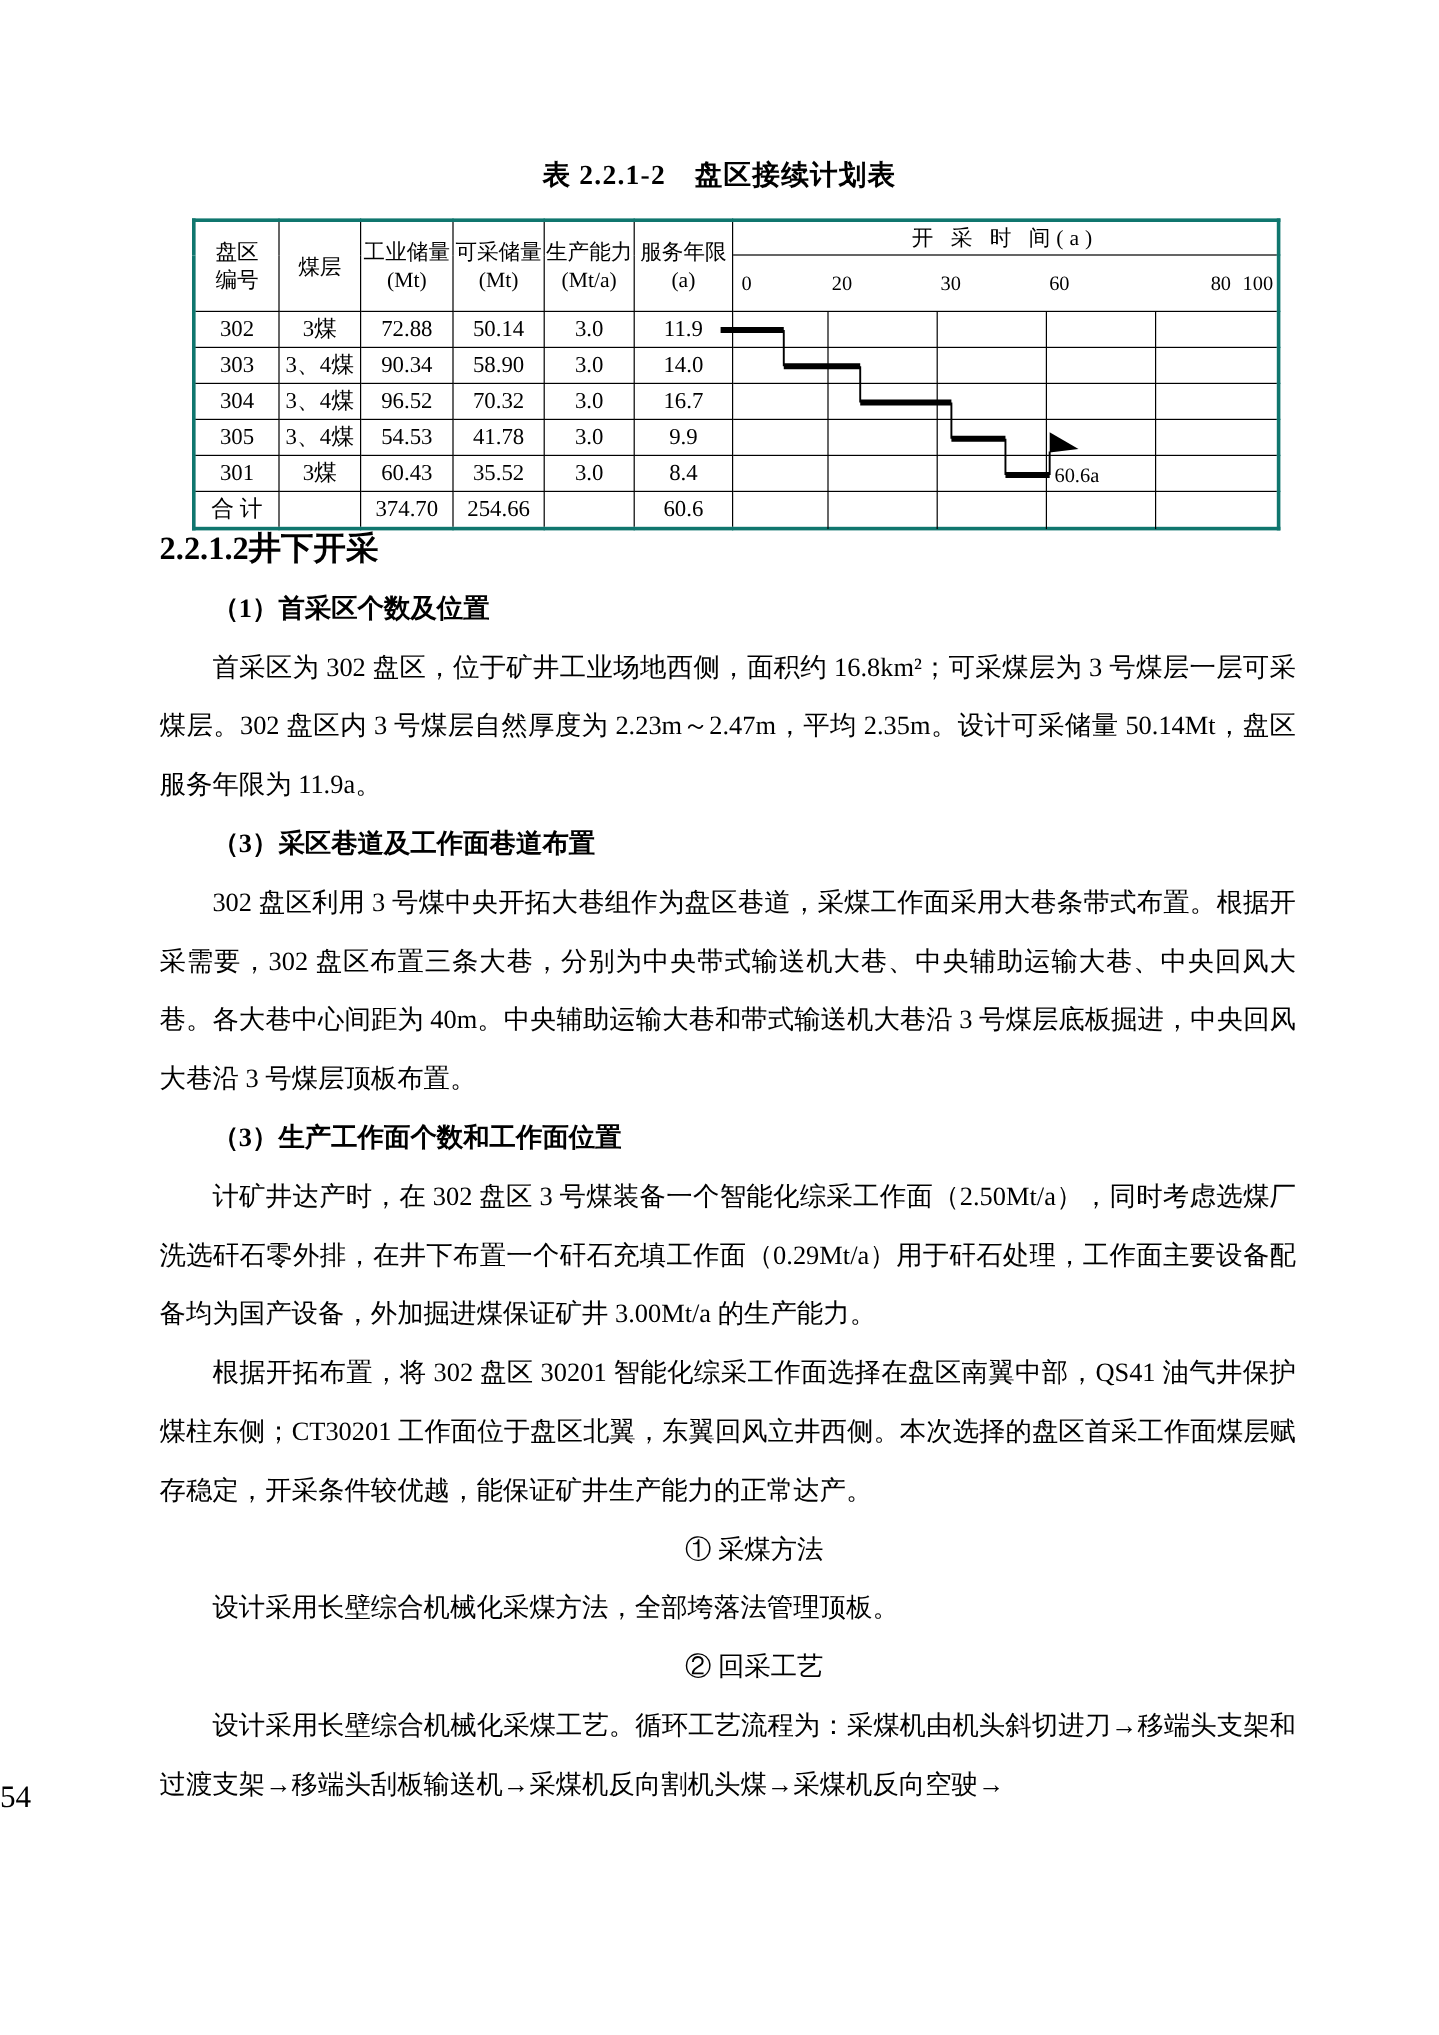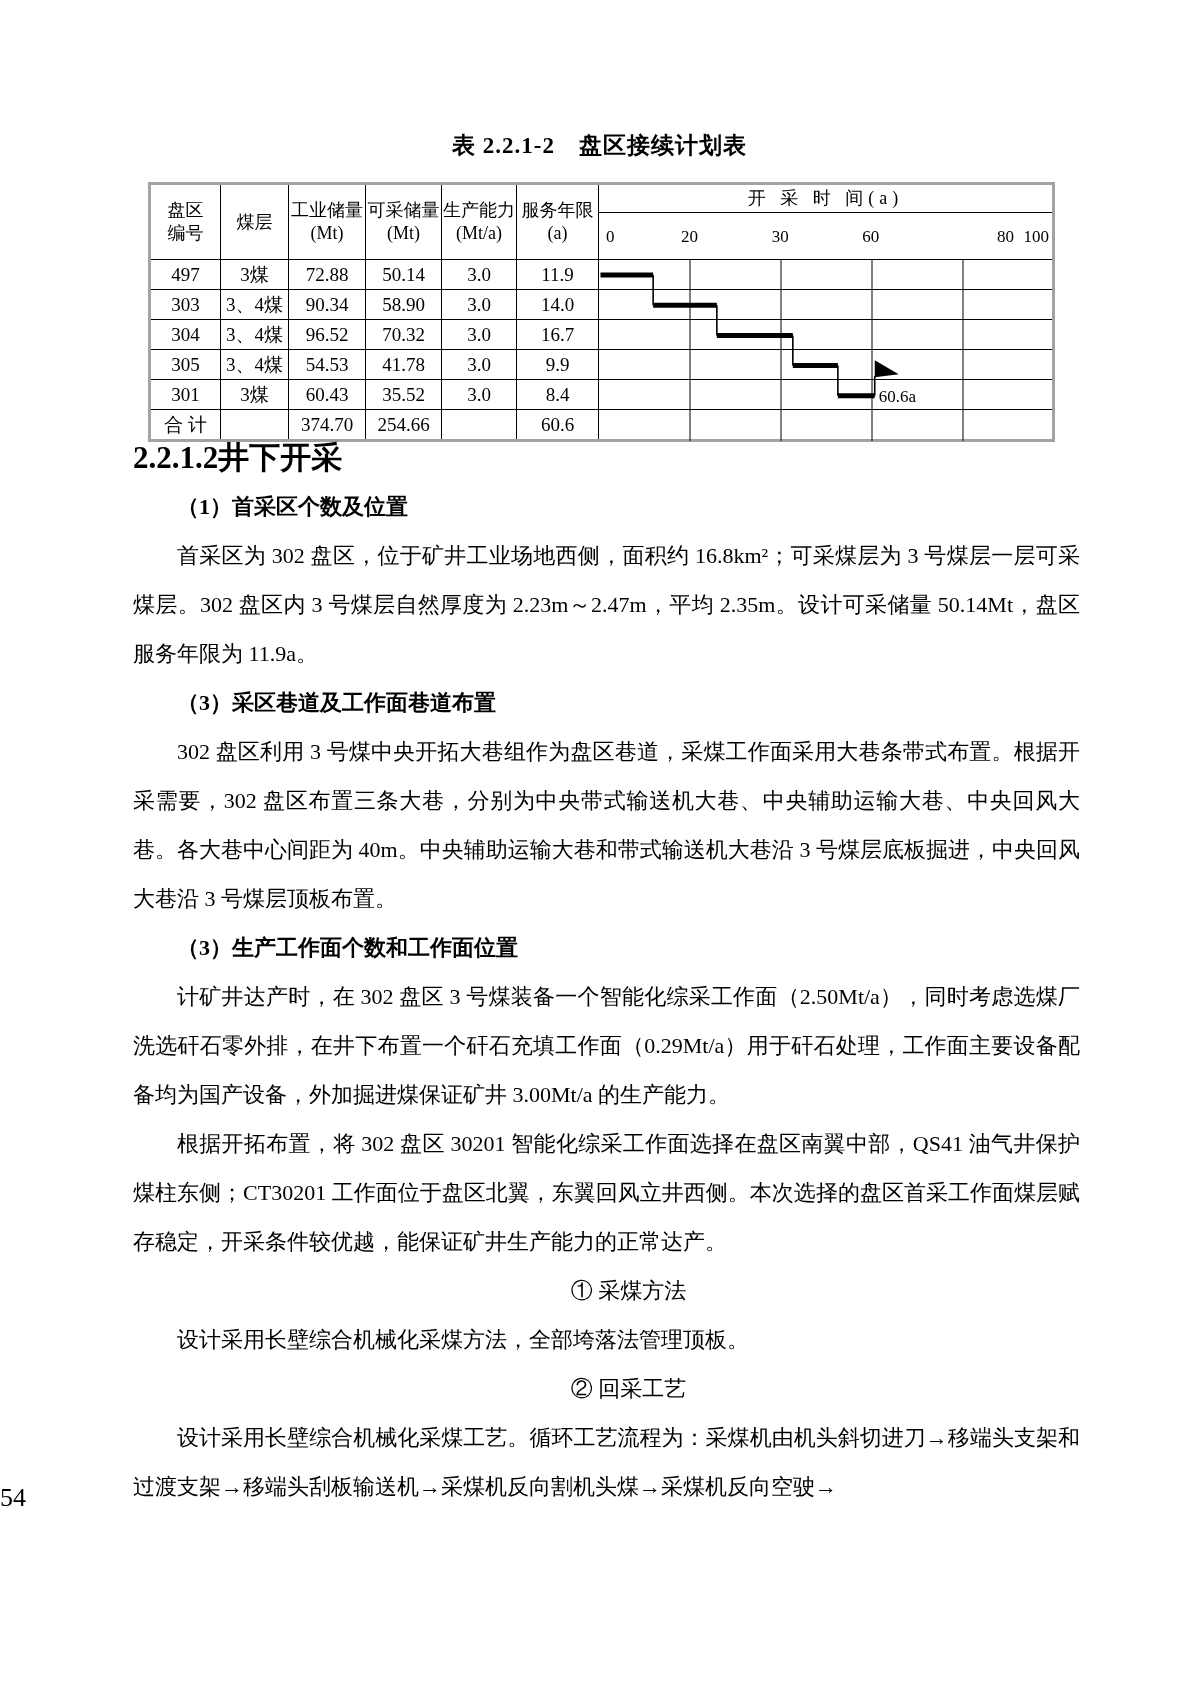--- a/index.html
+++ b/index.html
@@ -2,39 +2,39 @@
 <html><head>
 <meta charset="utf-8">
 <style>
   html,body{margin:0;padding:0;background:#fff;}
   .page{position:relative;width:1199px;height:1652px;background:#ffffff;color:#000;
         font-family:"Liberation Serif","DejaVu Serif",serif;overflow:hidden;}
 
   .table-title{position:absolute;top:130px;left:0;width:100%;text-align:center;
                font-size:23px;font-weight:bold;letter-spacing:1px;}
 
-  table.plan-table{position:absolute;top:182px;left:148px;width:904px;
-                   border-collapse:collapse;table-layout:fixed;border:3px solid #a3a3a3;}
+  table.plan-table{position:absolute;top:182px;left:160px;width:904px;
+                   border-collapse:collapse;table-layout:fixed;border:3px solid #0f766e;}
   .plan-table th,.plan-table td{border:1px solid #000;padding:0;text-align:center;
                    vertical-align:middle;font-weight:normal;overflow:hidden;}
   .plan-table th{font-size:18px;line-height:23px;white-space:pre-line;}
   .plan-table td{font-size:19px;height:29px;line-height:29px;}
   th.gantt-title{height:27px;letter-spacing:5px;}
   th.scale-cell{height:29px;}
   .scale{position:relative;width:100%;height:100%;font-size:17px;}
   .scale span{position:absolute;top:50%;transform:translate(-50%,-50%);line-height:17px;}
   .scale span.t-first{left:7px !important;transform:translateY(-50%);}
   .scale span.t-last{left:auto !important;right:3px;transform:translateY(-50%);}
 
   #gantt-overlay{position:absolute;pointer-events:none;}
   #gantt-overlay svg{display:block;}
 
   .body-text{position:absolute;left:133px;top:433px;width:947px;font-size:22px;}
   .body-text p{margin:0;line-height:49px;text-align:justify;}
-  .body-text p.h-main{font-weight:bold;font-size:31px;text-align:left;}
+  .body-text p.h-main{font-weight:bold;font-size:27px;text-align:left;}
   .body-text p.h-sub{font-weight:bold;text-indent:44px;text-align:left;}
   .body-text p.item{text-indent:44px;text-align:center;}
   .body-text p.para{text-indent:44px;}
 
   .footer{position:absolute;top:1483px;left:0;width:100%;text-align:left;font-size:26px;}
 </style>
 </head>
 <body>
 
 <div class="page">
@@ -67,21 +67,21 @@
         <th class="gantt-title">开 采 时 间(a)</th>
       </tr>
       <tr>
         <th class="scale-cell">
           <div class="scale" id="scale"><span class="t-first" style="left: 0%;">0</span><span style="left: 20%;">20</span><span style="left: 40%;">30</span><span style="left: 60%;">60</span><span style="left: 80%; margin-left: 44px;">80</span><span class="t-last" style="left: 100%;">100</span></div>
         </th>
       </tr>
     </thead>
     <tbody id="table-body">
         <tr>
-          <td>497</td>
+          <td>302</td>
           <td>3煤</td>
           <td>72.88</td>
           <td>50.14</td>
           <td>3.0</td>
           <td>11.9</td>
           <td class="gantt-cell"></td>
         </tr>
         <tr>
           <td>303</td>
           <td>3、4煤</td>

